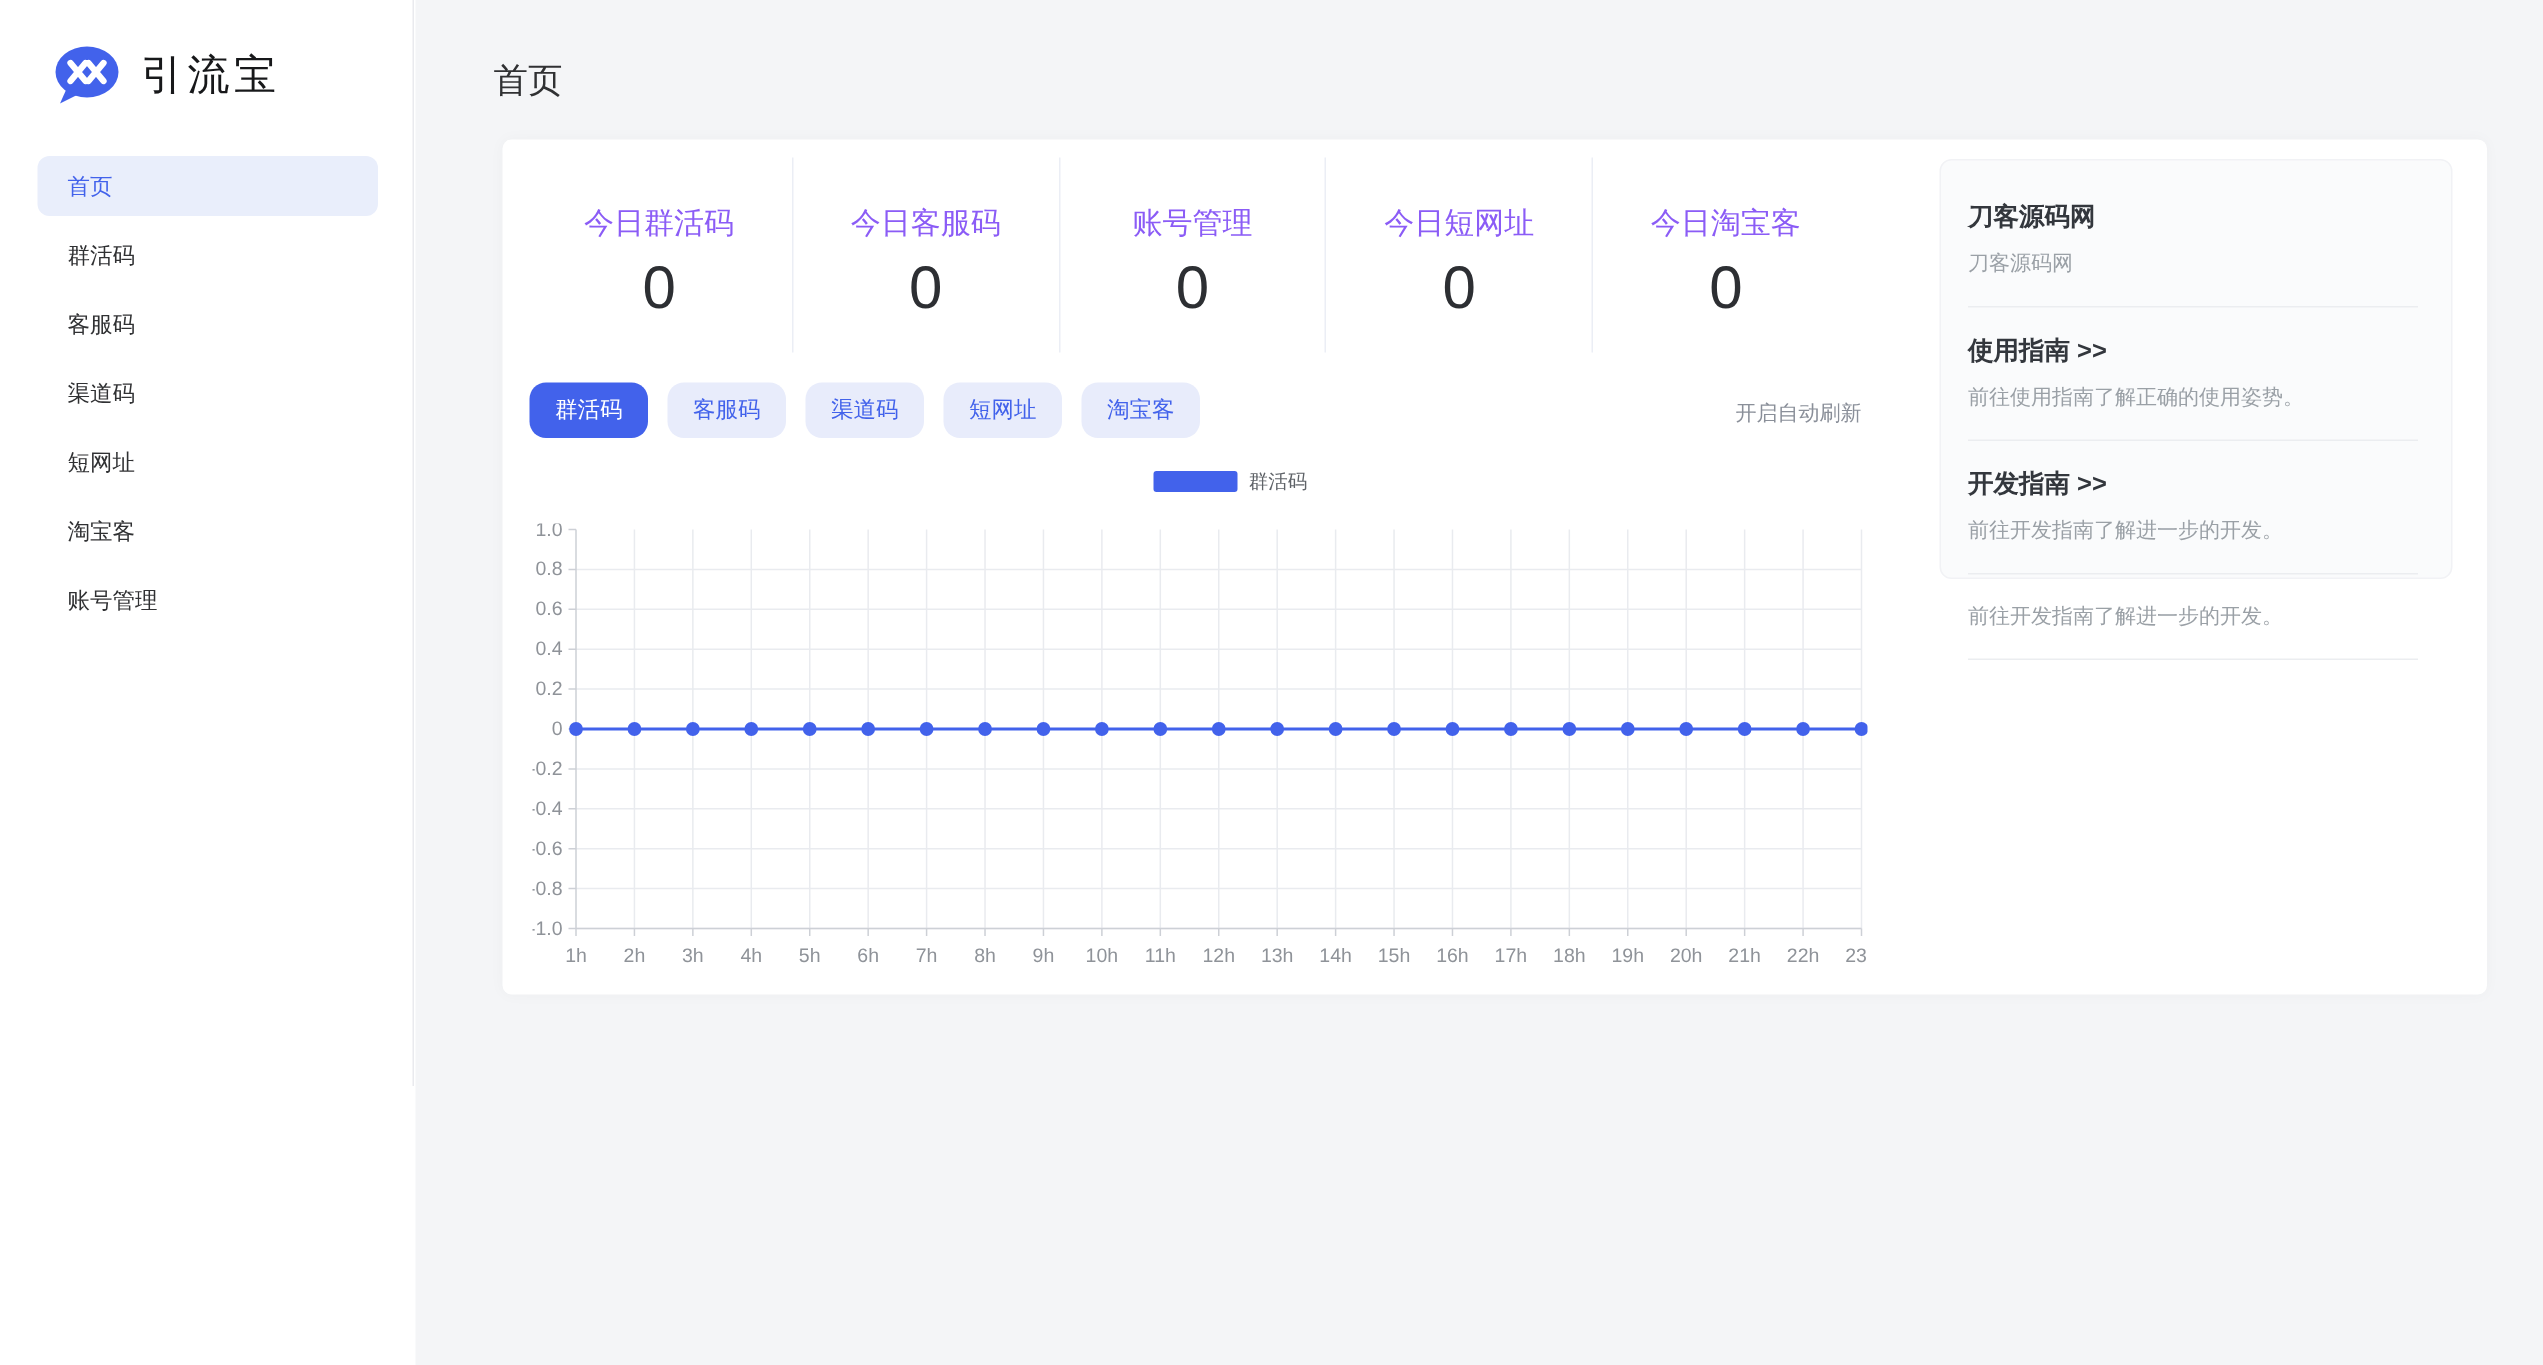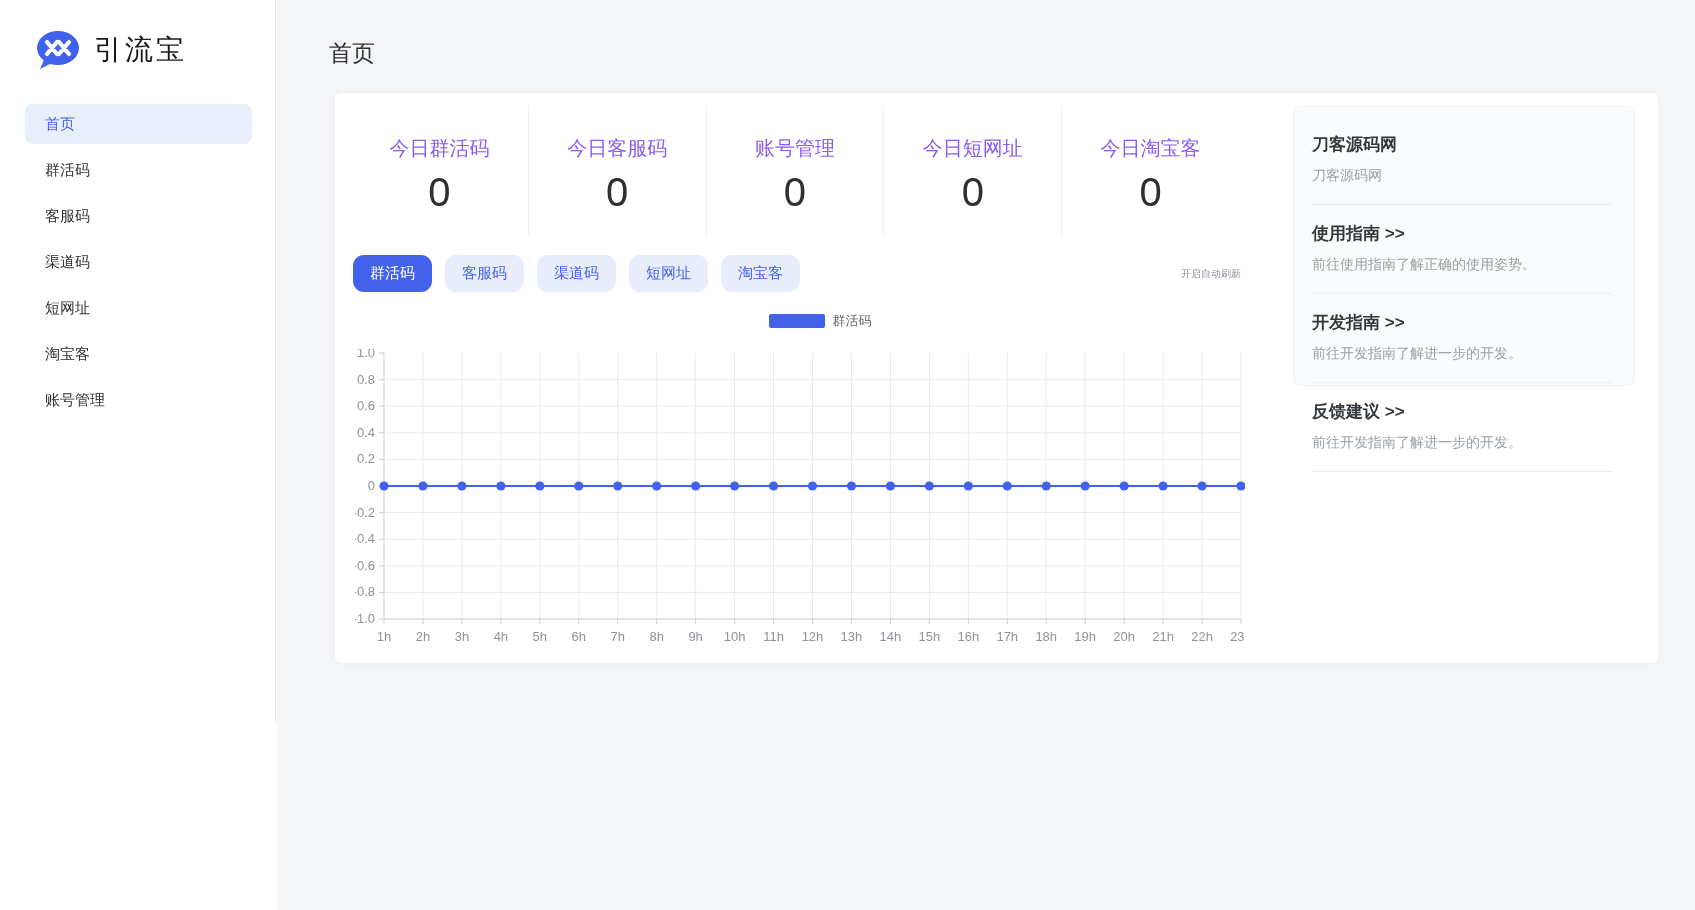--- a/index.html
+++ b/index.html
@@ -34,21 +34,21 @@
   .stat-value { margin-top:8px; font-size:40px; color:#2d2f33; font-weight:400; }
 
   
   .tabs { position:absolute; left:18px; top:162px; display:flex; gap:13px; }
   .tab { height:37px; padding:0 17px; border:none; border-radius:11px; font-size:15px;
          font-family:inherit; background:#e8ecfb; color:#4262eb; cursor:pointer;
          display:flex; align-items:center; }
   .tab.active { background:#4262eb; color:#fff; }
 
   .auto-refresh { position:absolute; left:756px; top:174px; width:150px; text-align:right;
-                  font-size:10px; color:#8a8f99; cursor:pointer; }
+                  font-size:14px; color:#8a8f99; cursor:pointer; }
 
   
   .chart-block { position:absolute; left:20px; top:212px; width:890px; }
   .legend { display:flex; align-items:center; justify-content:center; gap:8px;
             padding-left:40px; height:16px; margin-top:8px; cursor:pointer; }
   .legend-swatch { width:56px; height:14px; border-radius:2px; background:#4262eb; display:inline-block; }
   .legend-label { font-size:13px; color:#5f6368; }
   #chart-svg-holder { margin-top:20px; }
   .tick-label { font-size:13px; fill:#8f9399; }
 
@@ -267,20 +267,19 @@
         </div>
         <div class="info-section">
           <div class="info-title">使用指南 &gt;&gt;</div>
           <div class="info-desc">前往使用指南了解正确的使用姿势。</div>
         </div>
         <div class="info-section">
           <div class="info-title">开发指南 &gt;&gt;</div>
           <div class="info-desc">前往开发指南了解进一步的开发。</div>
         </div>
         <div class="info-section">
-          <div class="info-title">反馈建议 &gt;&gt;</div>
           <div class="info-desc">前往开发指南了解进一步的开发。</div>
         </div>
       </aside>
 
     </section>
   </main>
 </div>
 
 </body></html>

